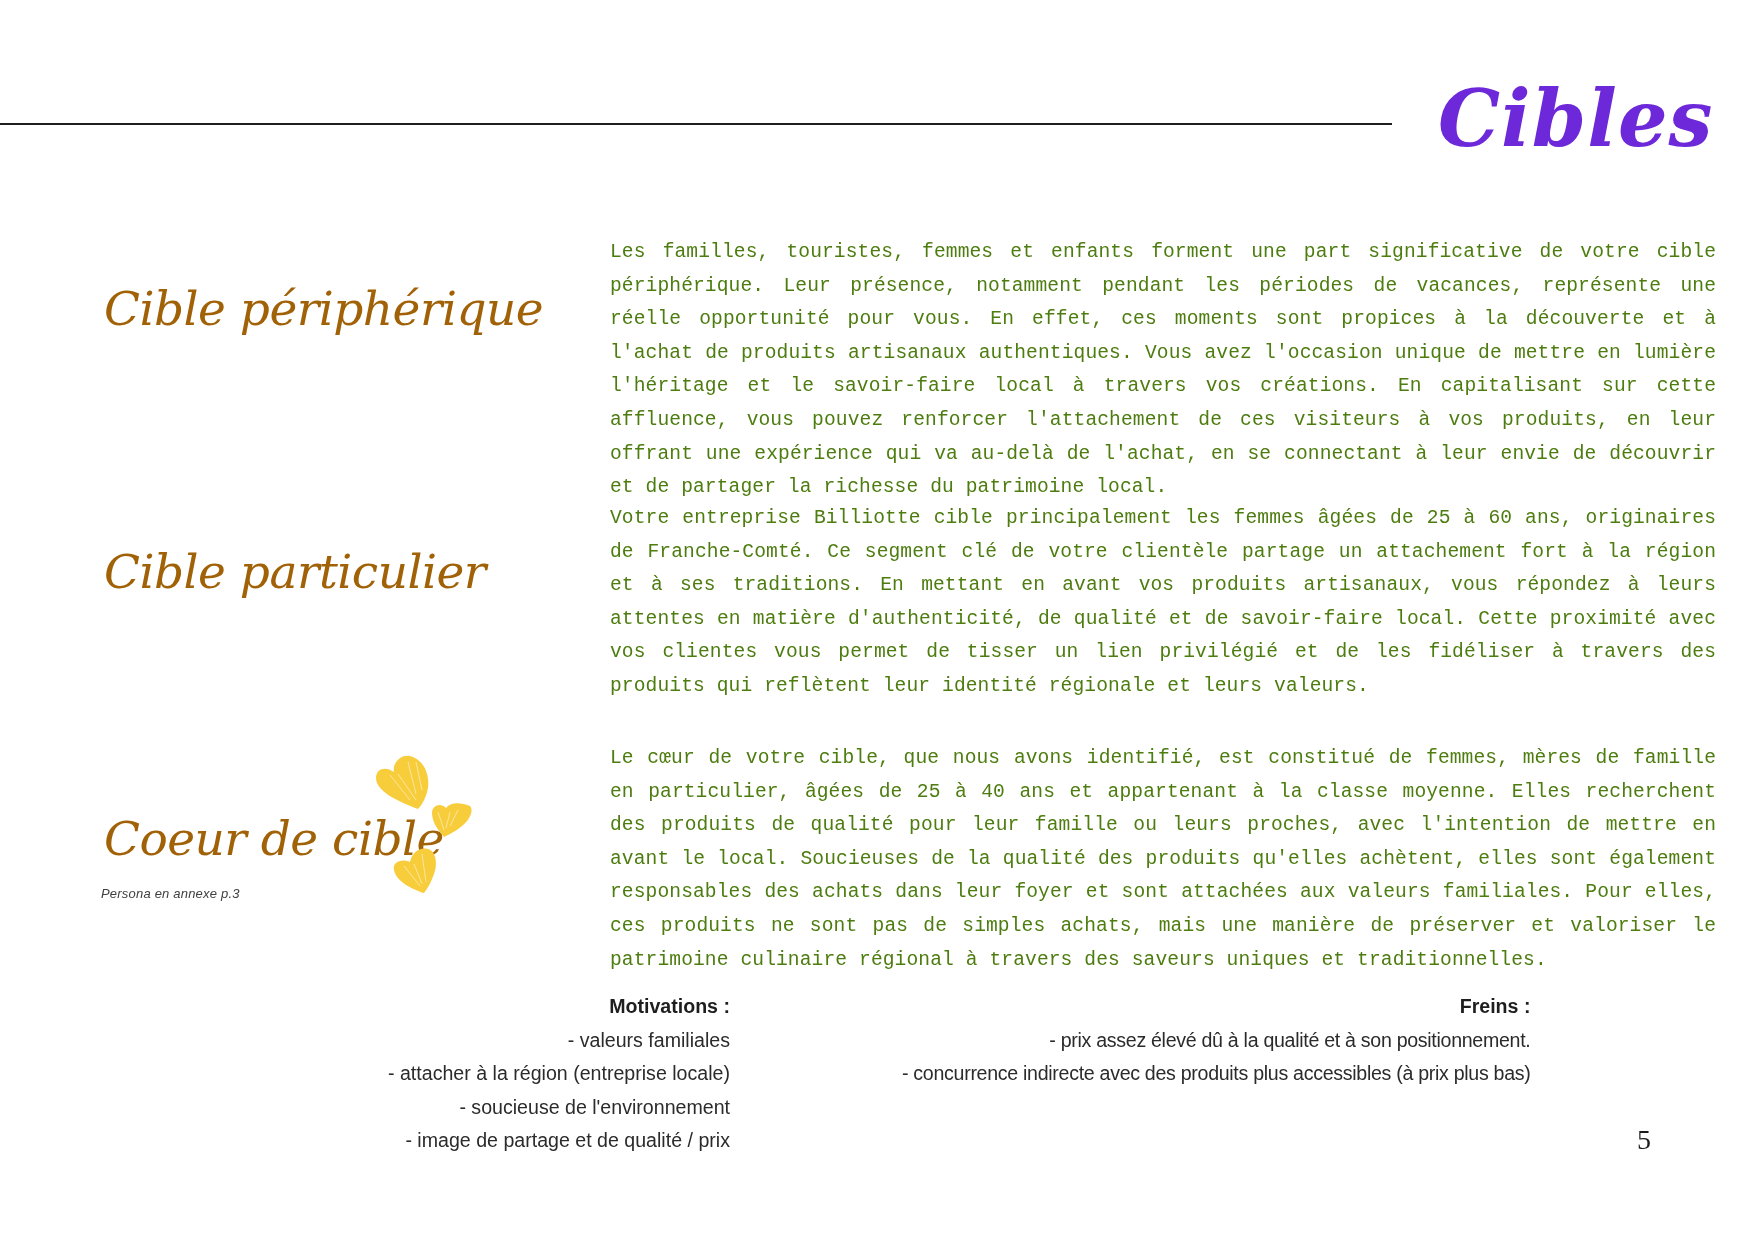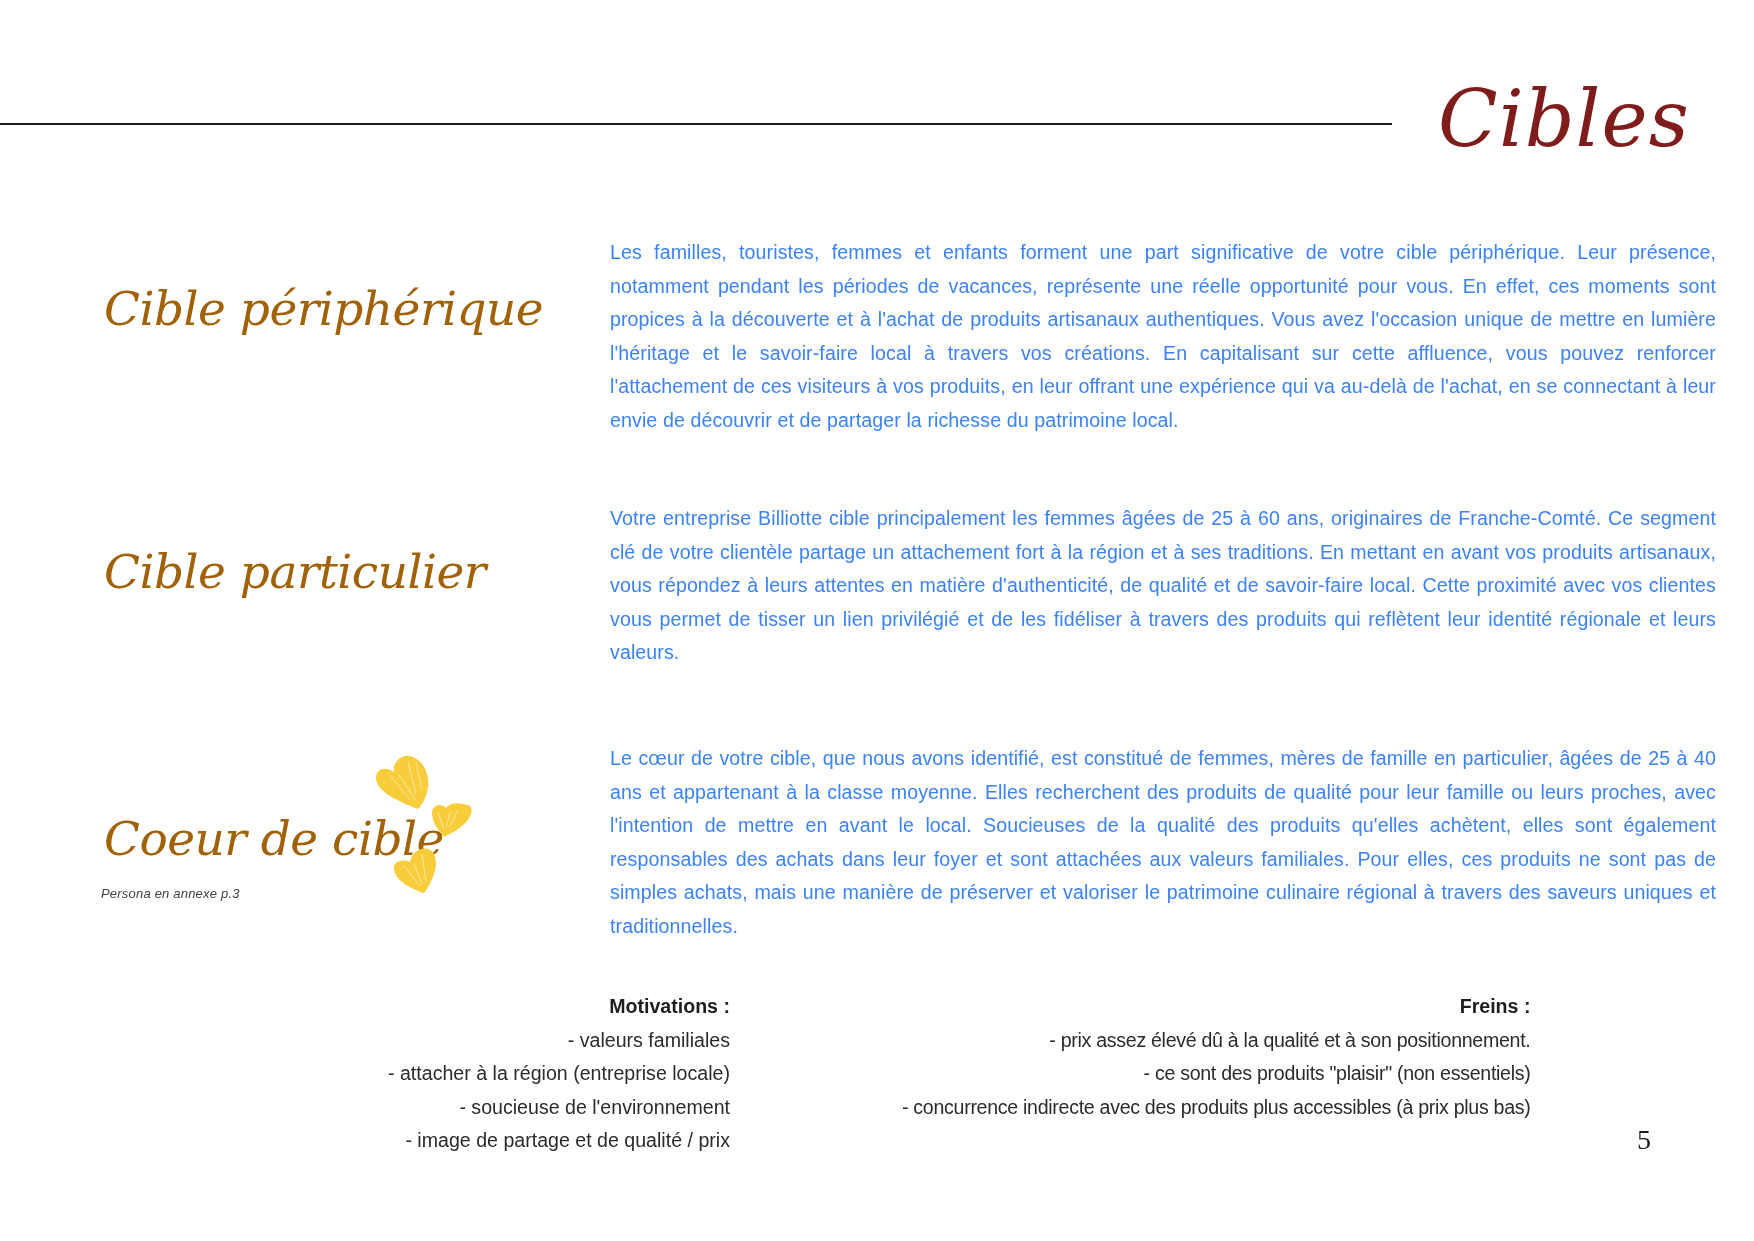--- a/index.html
+++ b/index.html
@@ -23,22 +23,22 @@
       height: 2px;
       background: #1f1f1f;
     }
     .page-title {
       position: absolute;
       left: 1438px;
       top: 62px;
       font-family: "DejaVu Serif", serif;
       font-style: italic;
       font-size: 78px;
-      font-weight: normal;
-      color: #7f1d1d;
+      font-weight: bold;
+      color: #6d28d9;
       letter-spacing: 1px;
       line-height: 1;
       margin-top: 18px;
     }
     .script {
       font-family: "DejaVu Serif", serif;
       font-style: italic;
       font-weight: normal;
       color: #a16207;
       position: absolute;
@@ -55,25 +55,25 @@
       font-family: "Liberation Sans", sans-serif;
       font-style: italic;
       font-size: 13px;
       color: #404040;
       letter-spacing: 0.2px;
     }
     .para {
       position: absolute;
       left: 610px;
       width: 1106px;
-      font-family: Liberation Sans, sans-serif;
+      font-family: Liberation Mono, monospace;
       font-size: 19.6px;
       line-height: 33.6px;
       text-align: justify;
-      color: #3b82f6;
+      color: #4d7c0f;
       letter-spacing: 0.1px;
     }
     .p1 { top: 236px; }
     .p2 { top: 502px; }
     .p3 { top: 742px; }
     .list-block {
       position: absolute;
       font-family: "Liberation Sans", sans-serif;
       font-size: 19.6px;
       line-height: 33.6px;
@@ -158,18 +158,17 @@
     <li>- attacher à la région (entreprise locale)</li>
     <li>- soucieuse de l'environnement</li>
     <li>- image de partage et de qualité / prix</li>
   </ul>
 </div>
 
 <div class="list-block freins">
   <div class="list-title">Freins :</div>
   <ul class="list-items">
     <li>- prix assez élevé dû à la qualité et à son positionnement.</li>
-    <li>- ce sont des produits "plaisir" (non essentiels)</li>
     <li>- concurrence indirecte avec des produits plus accessibles (à prix plus bas)</li>
   </ul>
 </div>
 
 <div class="page-number">5</div>
 
 </body></html>

